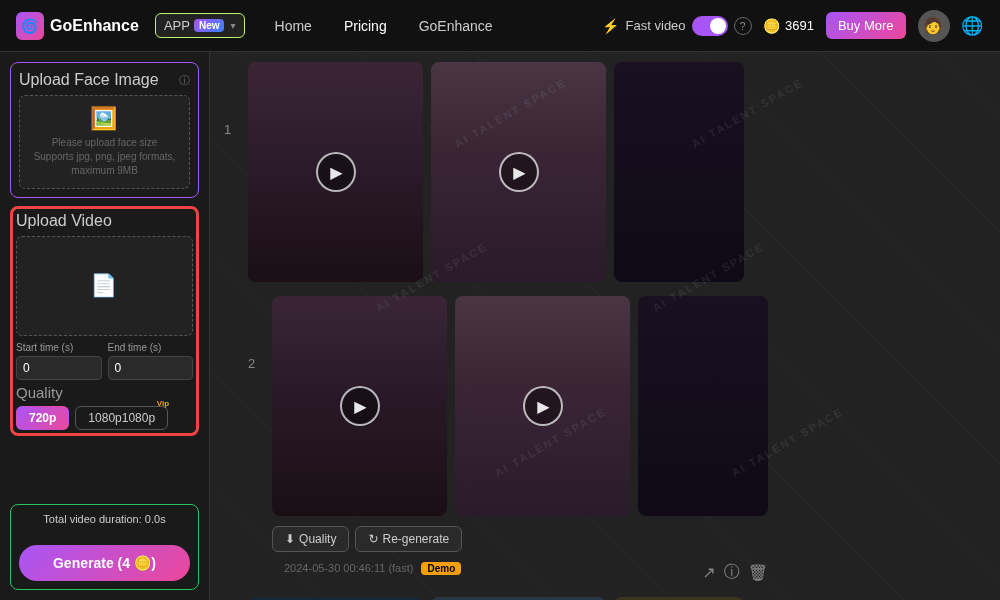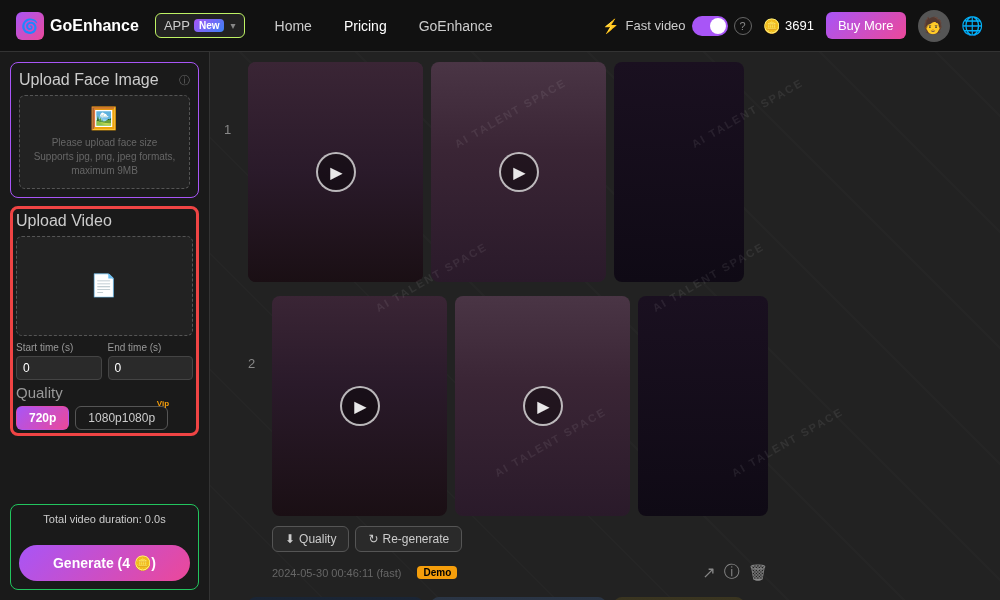--- a/index.html
+++ b/index.html
@@ -418,23 +418,24 @@
     .demo-badge {
       background: #f59e0b;
       color: #000;
       font-size: 10px;
       font-weight: 700;
       padding: 1px 6px;
       border-radius: 4px;
     }
     .result-2-bottom {
       display: flex;
-      align-items: center;
-      gap: 16px;
+      align-items: flex-start;
+      gap: 8px;
       margin-top: 4px;
+      margin-left: 12px;
     }
     .result-2-icons {
       margin-left: auto;
       display: flex;
       gap: 8px;
       align-items: center;
     }
     .icon-btn {
       font-size: 16px;
       color: #888;

